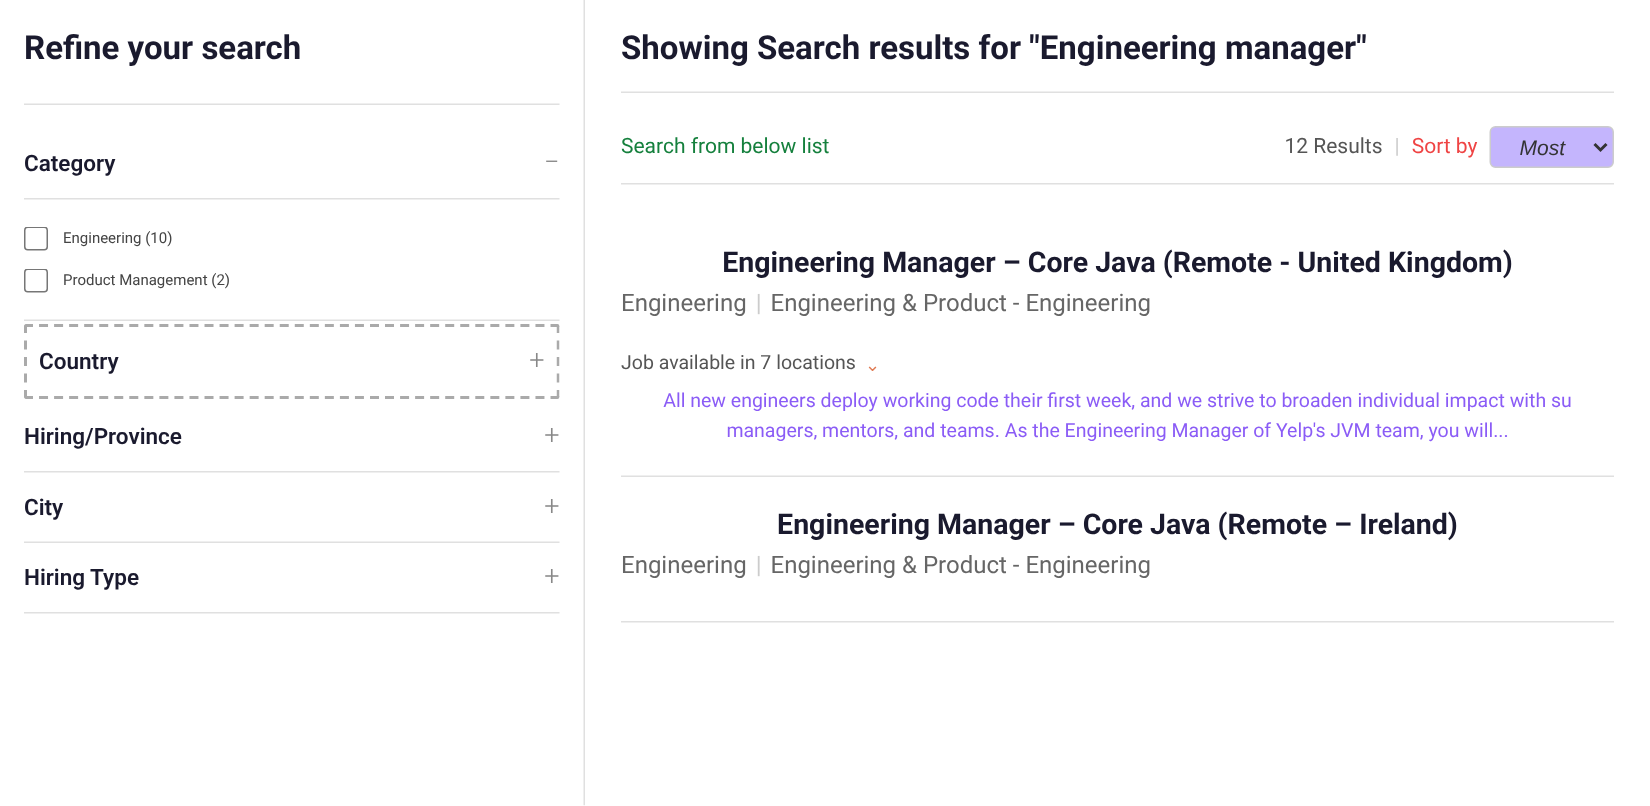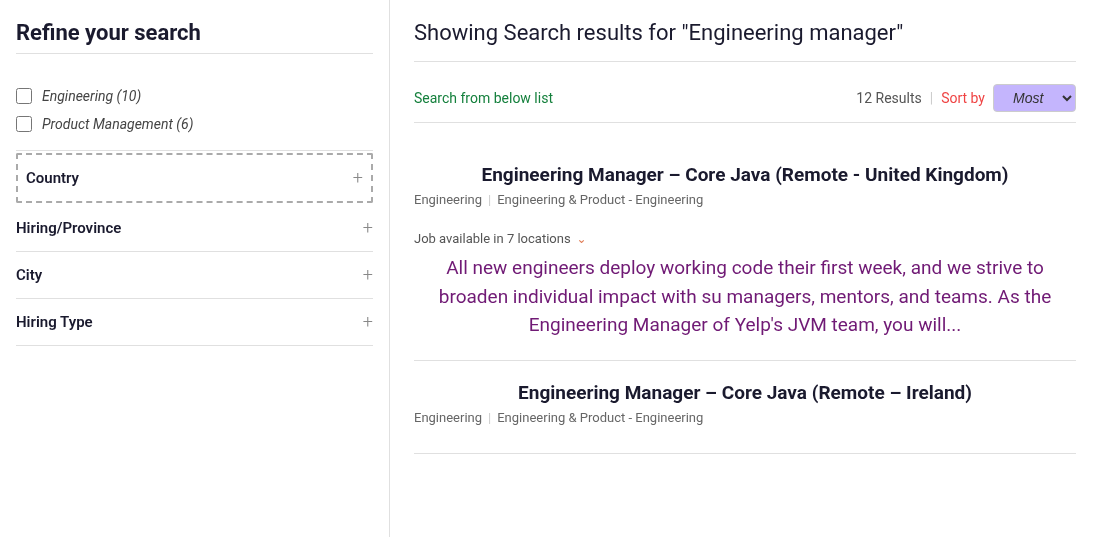--- a/index.html
+++ b/index.html
@@ -17,21 +17,21 @@
     .sidebar {
       width: 390px;
       min-width: 390px;
       padding: 20px 16px;
       border-right: 1px solid #e0e0e0;
     }
     .sidebar-title {
       font-size: 22px;
       font-weight: 700;
       color: #1a1a2e;
-      margin-bottom: 8px;
+      margin-bottom: 24px;
     }
     .sidebar-divider {
       border: none;
       border-top: 1px solid #e0e0e0;
       margin-bottom: 16px;
     }
 
     
     .filter-section {
       margin-bottom: 0;
@@ -69,23 +69,22 @@
       cursor: pointer;
     }
     .checkbox-item input[type="checkbox"] {
       width: 16px;
       height: 16px;
       border: 1px solid #aaa;
       cursor: pointer;
       accent-color: #5a4fcf;
     }
     .checkbox-label {
-      font-size: 14px;
+      font-size: 10px;
       color: #444;
-      font-style: italic;
     }
 
     
     .country-section {
       border: 2px dashed #aaa;
       border-radius: 2px;
       margin: 2px 0;
     }
     .country-header {
       display: flex;
@@ -106,21 +105,21 @@
       padding: 20px 24px;
       overflow-y: auto;
     }
     .results-title {
       font-size: 22px;
       font-weight: 700;
       color: #1a1a2e;
       margin-bottom: 16px;
     }
     .results-title span {
-      font-weight: 400;
+      font-weight: 700;
     }
     .main-divider {
       border: none;
       border-top: 1px solid #e0e0e0;
       margin-bottom: 12px;
     }
 
     
     .search-bar-row {
       display: flex;
@@ -173,66 +172,70 @@
       font-size: 19px;
       font-weight: 700;
       color: #1a1a2e;
       margin-bottom: 6px;
       cursor: pointer;
     }
     .job-meta {
       display: flex;
       align-items: center;
       gap: 6px;
-      font-size: 13px;
+      font-size: 16px;
       color: #666;
       margin-bottom: 8px;
     }
     .job-meta-sep {
       color: #ccc;
     }
     .job-locations {
       display: flex;
       align-items: center;
       gap: 6px;
       font-size: 13px;
       color: #555;
       margin-bottom: 8px;
       margin-top: 24px;
     }
     .location-chevron {
       color: #e07b54;
       font-size: 12px;
     }
     .job-description {
-      font-size: 19px;
-      color: #701a75;
+      font-size: 13px;
+      color: #8b5cf6;
       line-height: 1.5;
     }
 
     
     .main::-webkit-scrollbar { width: 4px; }
     .main::-webkit-scrollbar-thumb { background: #ccc; border-radius: 2px; }
   </style>
 </head>
 <body>
 
 <aside class="sidebar">
   <h1 class="sidebar-title">Refine your search</h1>
   <hr class="sidebar-divider">
 
   <div class="filter-section">
+    <div class="filter-header">
+      <span class="filter-header-label">Category</span>
+      <span class="filter-icon">−</span>
+    </div>
     <div class="category-items">
       <label class="checkbox-item">
         <input type="checkbox" style="">
         <span class="checkbox-label">Engineering (10)</span>
       </label>
       <label class="checkbox-item">
         <input type="checkbox" style="">
-        <span class="checkbox-label">Product Management (6)</span>
+        <span class="checkbox-label">Product Management (2)</span>
       </label>
     </div>
   </div>
 
   <div class="country-section">
     <div class="country-header">
       <span class="country-label">Country</span>
       <span class="filter-icon">+</span>
     </div>
   </div>

